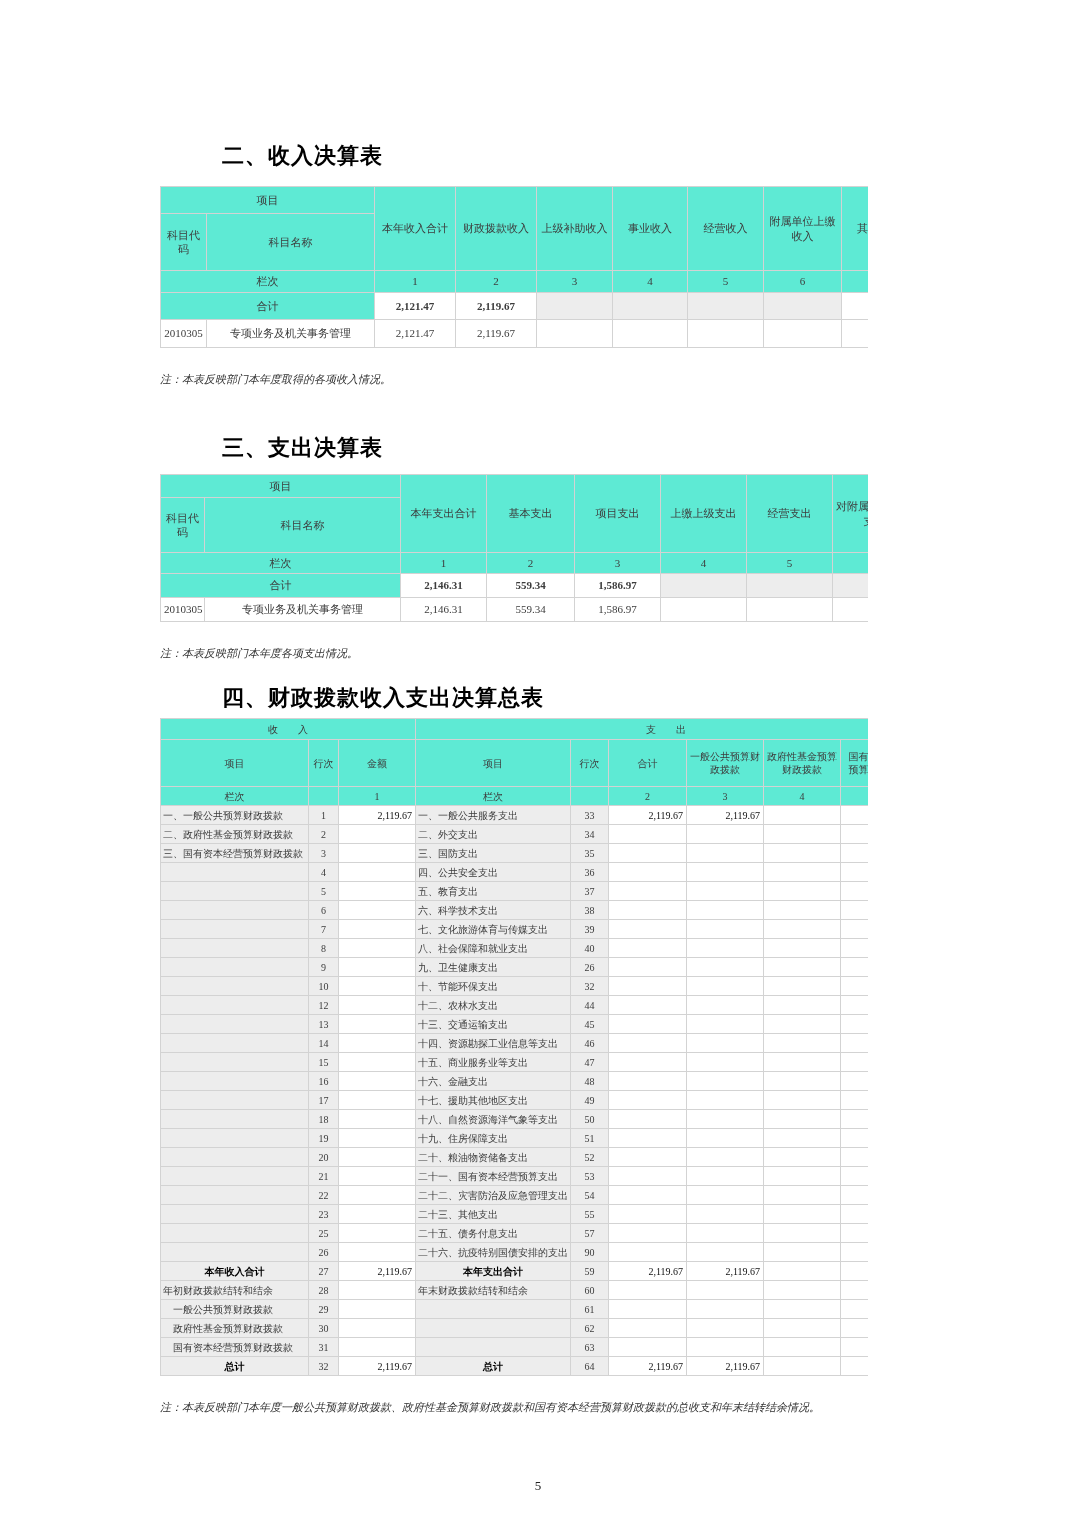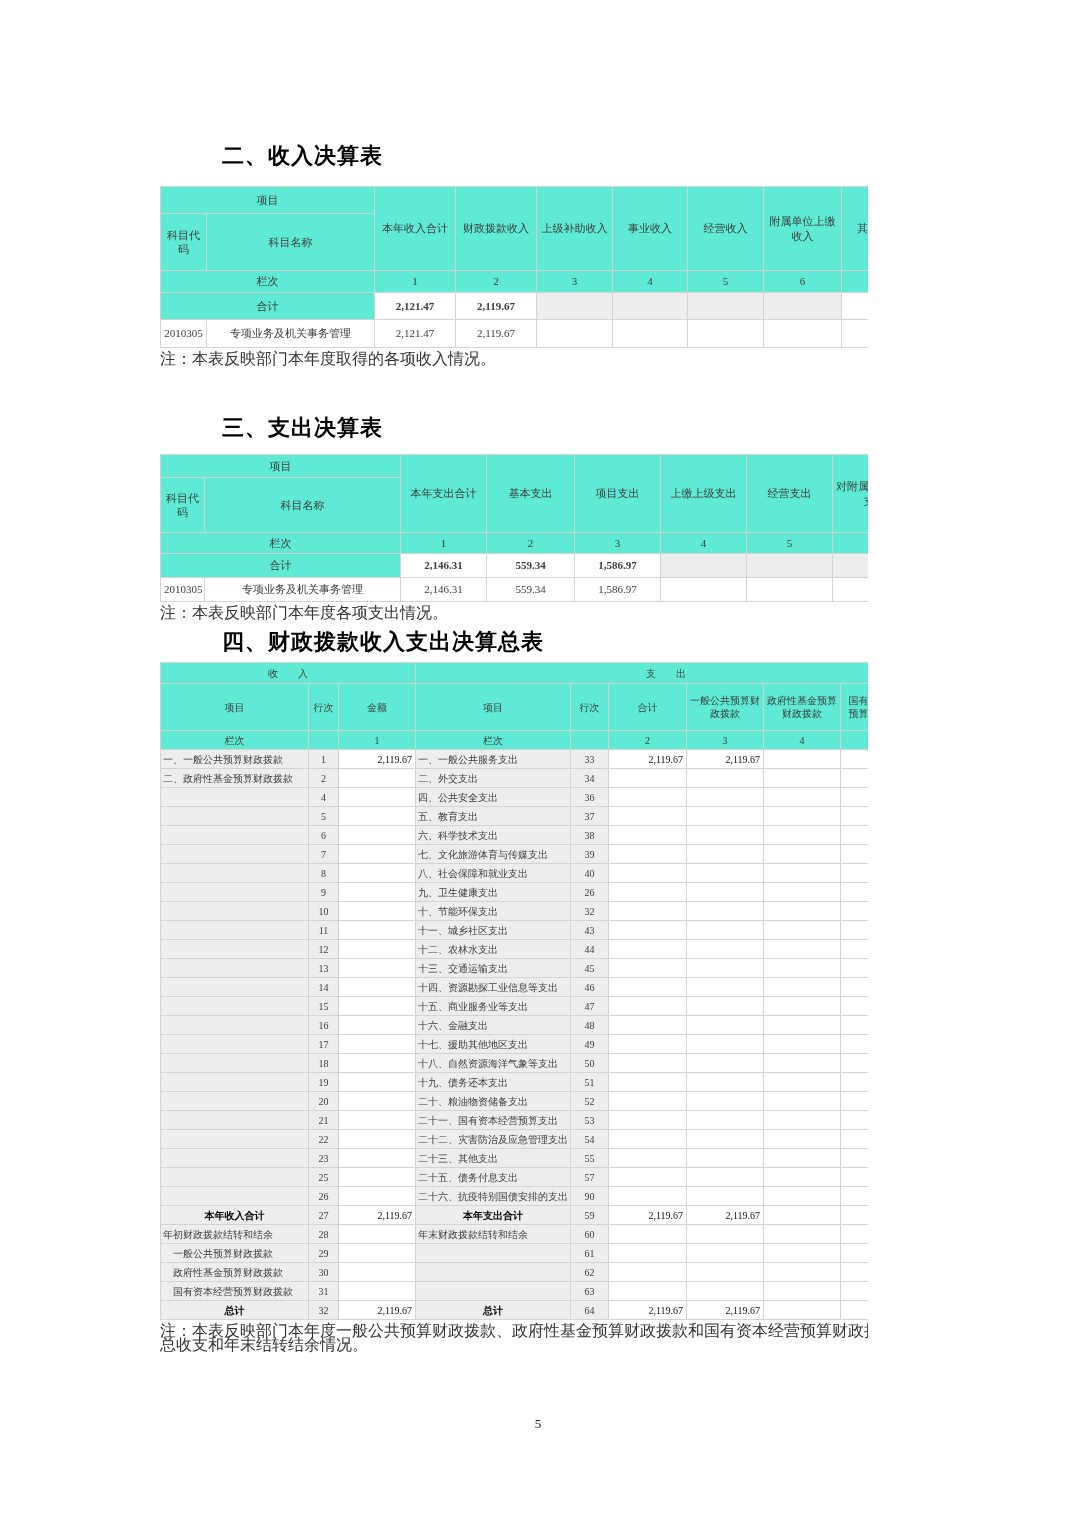--- a/index.html
+++ b/index.html
@@ -12,21 +12,21 @@
   .content { position:absolute; left:160px; top:0; width:756px; }
 
   .title {
     margin:0 0 0 62px;
     font-family:"Liberation Sans","DejaVu Sans",sans-serif;
     font-weight:700; font-size:22px; line-height:28px; color:#000;
     letter-spacing:1px;
   }
   .t1-title { margin-top:142px; margin-bottom:16px; }
   .t3-title { margin-top:48px;  margin-bottom:12px; }
-  .t4-title { margin-top:8px;  margin-bottom:6px; }
+  .t4-title { margin-top:24px;  margin-bottom:6px; }
 
   table.tbl {
     border-collapse:collapse; table-layout:fixed; width:756px;
     font-family:"Liberation Serif","DejaVu Serif",serif;
   }
   table.tbl td {
     border:1px solid #d3d3d3; overflow:hidden; padding:0 3px;
     font-size:11px; line-height:1.3; color:#3c3c3c; text-align:center;
     vertical-align:middle;
   }
@@ -54,21 +54,21 @@
   table.t4 td { font-size:10px; }
   .rS td { height:20px; }
   .rH td { height:46px; }
   .rL td { height:18px; }
   .t4 .brow td { height:18px; }
   .t4 .item  { background:#ededed; text-align:left; white-space:pre; padding:0 2px; }
   .t4 .rowno { background:#ededed; text-align:center; }
   .t4 .vnum  { background:#fff; text-align:right; color:#111; }
   .t4 .tot   { text-align:center; font-weight:700; color:#000; }
 
-  .note { margin-top:4px; font-size:16px; color:#333; line-height:14px; }
+  .note { margin-top:24px; font-size:11px; color:#333; line-height:14px;font-style:italic; }
   .pageno { margin-top:64px; text-align:center; font-size:13px; color:#222; }
 </style>
 </head>
 <body>
 
 <div class="page">
   <div class="content">
 
     <h2 class="title t1-title">二、收入决算表</h2>
 
@@ -252,20 +252,31 @@
             <td class="rowno">2</td>
             <td class="vnum"></td>
             <td class="item">二、外交支出</td>
             <td class="rowno">34</td>
             <td class="vnum"></td>
             <td class="vnum"></td>
             <td class="vnum"></td>
             <td class="vnum"></td>
           </tr>
           <tr class="brow">
+            <td class="item">三、国有资本经营预算财政拨款</td>
+            <td class="rowno">3</td>
+            <td class="vnum"></td>
+            <td class="item">三、国防支出</td>
+            <td class="rowno">35</td>
+            <td class="vnum"></td>
+            <td class="vnum"></td>
+            <td class="vnum"></td>
+            <td class="vnum"></td>
+          </tr>
+          <tr class="brow">
             <td class="item"></td>
             <td class="rowno">4</td>
             <td class="vnum"></td>
             <td class="item">四、公共安全支出</td>
             <td class="rowno">36</td>
             <td class="vnum"></td>
             <td class="vnum"></td>
             <td class="vnum"></td>
             <td class="vnum"></td>
           </tr>
@@ -330,31 +341,20 @@
             <td class="vnum"></td>
             <td class="item">十、节能环保支出</td>
             <td class="rowno">32</td>
             <td class="vnum"></td>
             <td class="vnum"></td>
             <td class="vnum"></td>
             <td class="vnum"></td>
           </tr>
           <tr class="brow">
             <td class="item"></td>
-            <td class="rowno">11</td>
-            <td class="vnum"></td>
-            <td class="item">十一、城乡社区支出</td>
-            <td class="rowno">43</td>
-            <td class="vnum"></td>
-            <td class="vnum"></td>
-            <td class="vnum"></td>
-            <td class="vnum"></td>
-          </tr>
-          <tr class="brow">
-            <td class="item"></td>
             <td class="rowno">12</td>
             <td class="vnum"></td>
             <td class="item">十二、农林水支出</td>
             <td class="rowno">44</td>
             <td class="vnum"></td>
             <td class="vnum"></td>
             <td class="vnum"></td>
             <td class="vnum"></td>
           </tr>
           <tr class="brow">
@@ -420,21 +420,21 @@
             <td class="rowno">50</td>
             <td class="vnum"></td>
             <td class="vnum"></td>
             <td class="vnum"></td>
             <td class="vnum"></td>
           </tr>
           <tr class="brow">
             <td class="item"></td>
             <td class="rowno">19</td>
             <td class="vnum"></td>
-            <td class="item">十九、债务还本支出</td>
+            <td class="item">十九、住房保障支出</td>
             <td class="rowno">51</td>
             <td class="vnum"></td>
             <td class="vnum"></td>
             <td class="vnum"></td>
             <td class="vnum"></td>
           </tr>
           <tr class="brow">
             <td class="item"></td>
             <td class="rowno">20</td>
             <td class="vnum"></td>

